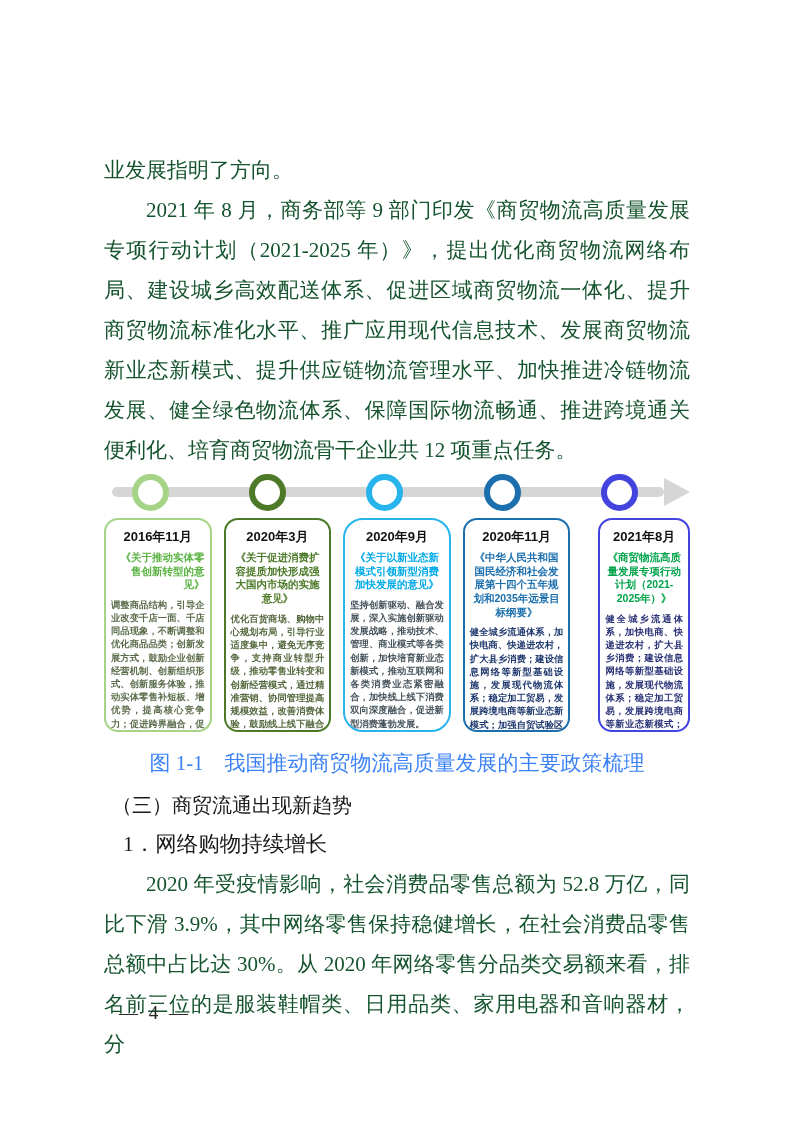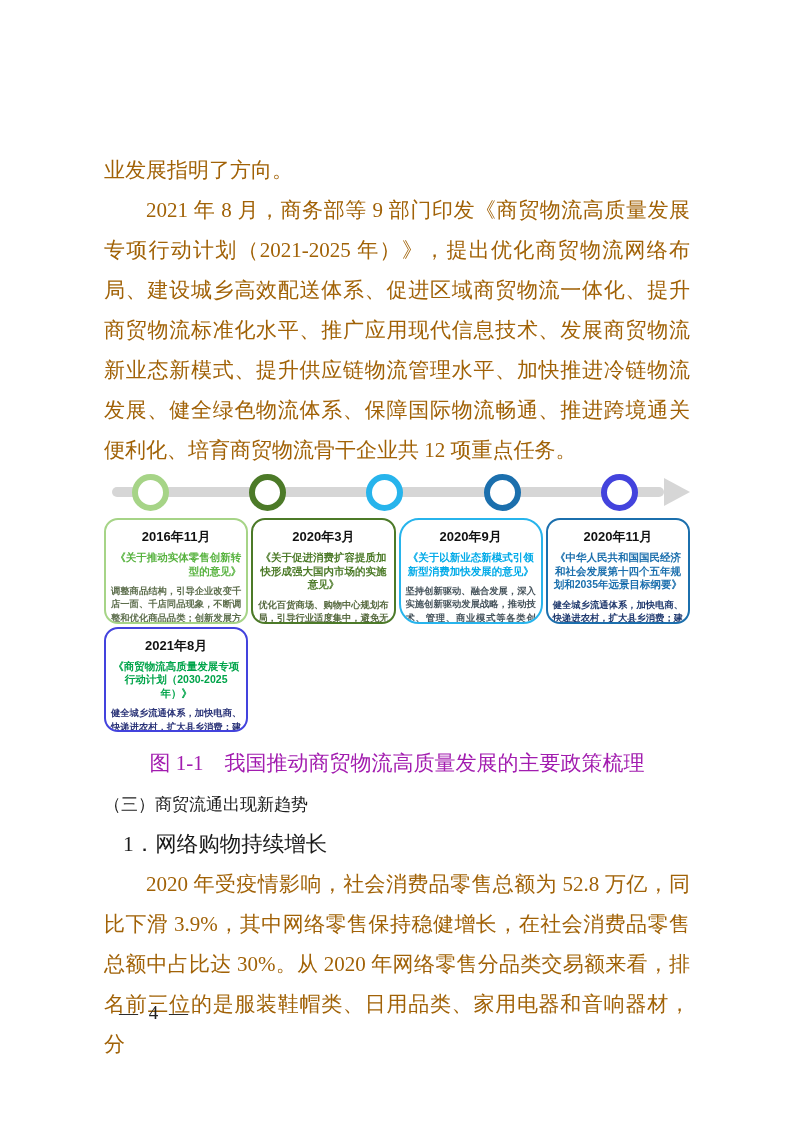--- a/index.html
+++ b/index.html
@@ -13,21 +13,21 @@
     color:#1a1a1a;
     overflow:hidden;
     box-sizing:border-box;
     padding:150px 103px 0 104px;
   }
   .body-text{
     font-size:21px;
     line-height:40px;
     text-align:justify;
     margin:0;
-    color:#a16207;
+    color:#14532d;
   }
   .indent{text-indent:2em;}
 
   
   .figure{margin:0;}
   .timeline{
     position:relative;
     height:44px;
   }
   .tl-bar{
@@ -55,22 +55,22 @@
   .ring{
     width:25px;height:25px;
     border:6px solid #888;
     border-radius:50%;
     background:#ffffff;
     position:relative;
     left:-12px;
   }
   .cards{
     display:grid;
-    grid-template-columns:repeat(4,1fr);
-    gap:3px;
+    grid-template-columns:repeat(5,1fr);
+    gap:12px;
     margin-top:4px;
     height:214px;
     font-family:"Liberation Sans","DejaVu Sans",sans-serif;
   }
   .card{
     border:2px solid #999;
     border-radius:14px;
     background:#ffffff;
     box-sizing:border-box;
     padding:5px 5px 6px;
@@ -95,27 +95,27 @@
     line-height:1.42;
     text-align:justify;
     font-weight:bold;
   }
 
   .caption{
     text-align:center;
     font-size:21px;
     line-height:30px;
     margin:16px 0 0;
-    color:#a21caf;
+    color:#3b82f6;
   }
   .section-heading{
-    font-size:17px;
+    font-size:20px;
     font-weight:normal;
     line-height:38px;
-    margin:8px 0 0;
+    margin:8px 8px 0;
   }
   .sub-heading{
     font-size:21.5px;
     font-weight:normal;
     line-height:40px;
     margin:0 0 0 0;
     padding-left:19px;
   }
   .footer-page-number{
     position:absolute;
@@ -172,23 +172,23 @@
       <div class="card" style="border-color: rgb(39, 180, 236); border-radius: 20px;">
         <div class="card-date">2020年9月</div>
         <div class="card-title" style="color: rgb(0, 170, 232);">《关于以新业态新模式引领新型消费加快发展的意见》</div>
         <div class="card-body" style="color: rgb(71, 84, 92);">坚持创新驱动、融合发展，深入实施创新驱动发展战略，推动技术、管理、商业模式等各类创新，加快培育新业态新模式，推动互联网和各类消费业态紧密融合，加快线上线下消费双向深度融合，促进新型消费蓬勃发展。</div>
       </div>
       <div class="card" style="border-color: rgb(27, 111, 173);">
         <div class="card-date">2020年11月</div>
         <div class="card-title" style="color: rgb(27, 111, 173);">《中华人民共和国国民经济和社会发展第十四个五年规划和2035年远景目标纲要》</div>
         <div class="card-body" style="color: rgb(32, 57, 110);">健全城乡流通体系，加快电商、快递进农村，扩大县乡消费；建设信息网络等新型基础设施，发展现代物流体系；稳定加工贸易，发展跨境电商等新业态新模式；加强自贸试验区改革开放创新，推动海关特殊监管区域与自贸试验区融合发展；推动快递包装绿色转型；加强废弃物收集处理，推进生态系统保护和修复等。</div>
       </div>
-      <div class="card" style="border-color: rgb(67, 67, 221);">
+      <div class="card" style="border-color: rgb(67, 67, 221); margin-left: 16px;">
         <div class="card-date">2021年8月</div>
-        <div class="card-title" style="color: rgb(0, 164, 74);">《商贸物流高质量发展专项行动计划（2030-2025年）》</div>
+        <div class="card-title" style="color: rgb(0, 164, 74);">《商贸物流高质量发展专项行动计划（2021-2025年）》</div>
         <div class="card-body" style="color: rgb(42, 51, 119);">健全城乡流通体系，加快电商、快递进农村，扩大县乡消费；建设信息网络等新型基础设施，发展现代物流体系；稳定加工贸易，发展跨境电商等新业态新模式；加强自贸试验区改革开放创新，推动海关特殊监管区域与自贸试验区融合发展；推动快递包装绿色转型；加强废弃物收集处理，推进生态系统保护和修复等。</div>
       </div>
     </div>
   </figure>
 
   <p class="caption">图 1-1　我国推动商贸物流高质量发展的主要政策梳理</p>
 
   <h3 class="section-heading">（三）商贸流通出现新趋势</h3>
 
   <h4 class="sub-heading">1．网络购物持续增长</h4>

